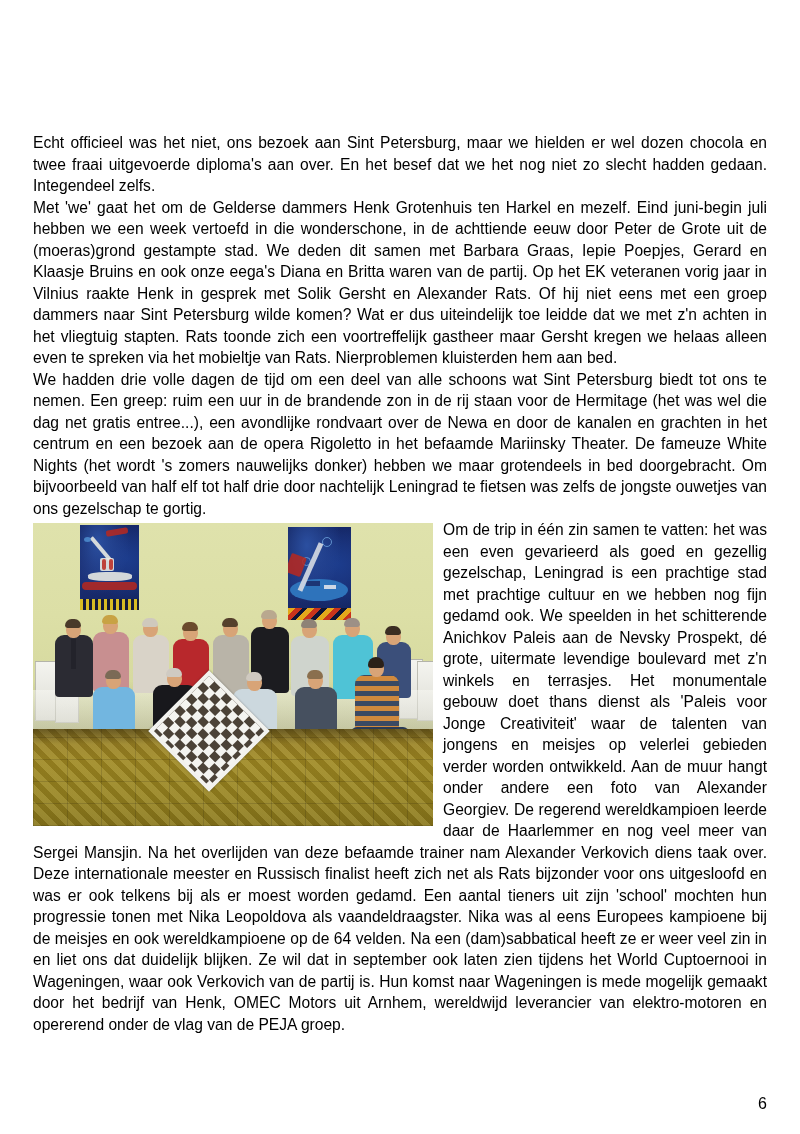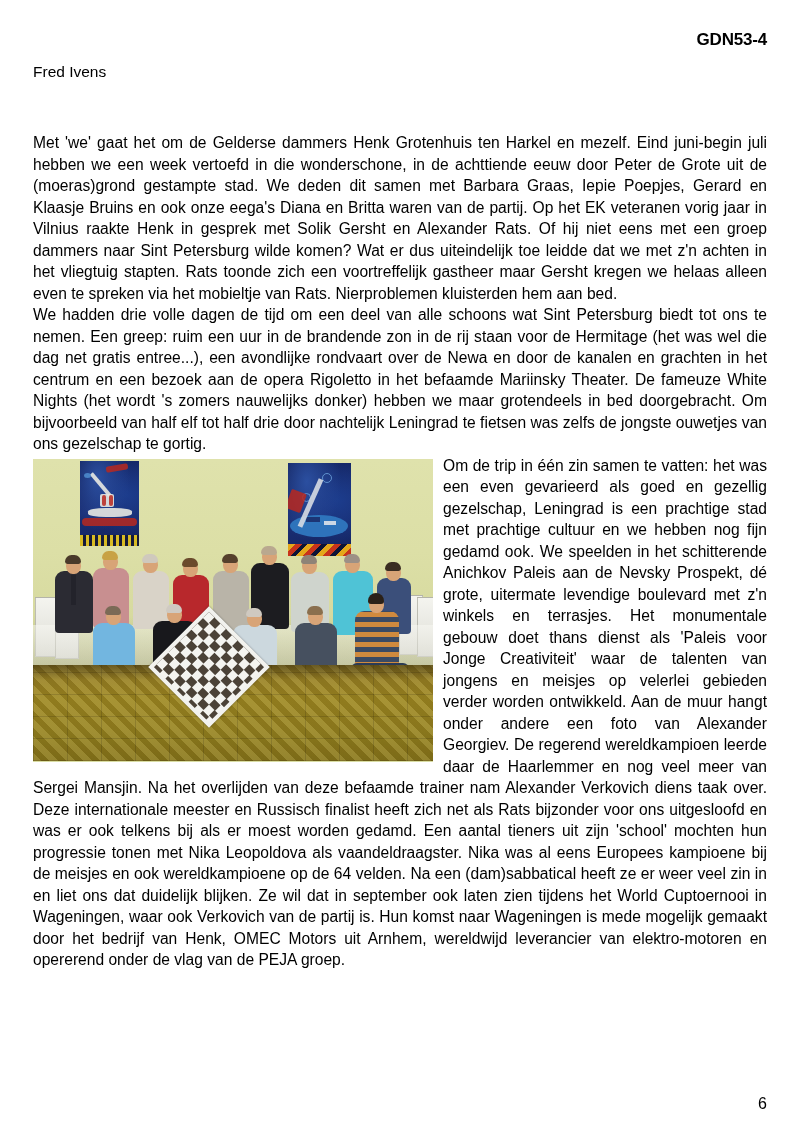--- a/index.html
+++ b/index.html
@@ -205,28 +205,27 @@
     top: 1095px;
     font-size: 16px;
     text-align: right;
   }
 </style>
 </head>
 <body>
 
 <div class="page">
 
-  <div class="doc-header">GDN53-4</div>
 
   <div class="title-block">
-    <div class="doc-author">Fred Ivens</div>
   </div>
 
   <div class="body-col">
 
+    <p>Echt officieel was het niet, ons bezoek aan Sint Petersburg, maar we hielden er wel dozen chocola en twee fraai uitgevoerde diploma's aan over. En het besef dat we het nog niet zo slecht hadden gedaan. Integendeel zelfs.</p>
 
     <p>Met 'we' gaat het om de Gelderse dammers Henk Grotenhuis ten Harkel en mezelf. Eind juni-begin juli hebben we een week vertoefd in die wonderschone, in de achttiende eeuw door Peter de Grote uit de (moeras)grond gestampte stad. We deden dit samen met Barbara Graas, Iepie Poepjes, Gerard en Klaasje Bruins en ook onze eega's Diana en Britta waren van de partij. Op het EK veteranen vorig jaar in Vilnius raakte Henk in gesprek met Solik Gersht en Alexander Rats. Of hij niet eens met een groep dammers naar Sint Petersburg wilde komen? Wat er dus uiteindelijk toe leidde dat we met z'n achten in het vliegtuig stapten. Rats toonde zich een voortreffelijk gastheer maar Gersht kregen we helaas alleen even te spreken via het mobieltje van Rats. Nierproblemen kluisterden hem aan bed.</p>
 
     <p>We hadden drie volle dagen de tijd om een deel van alle schoons wat Sint Petersburg biedt tot ons te nemen. Een greep: ruim een uur in de brandende zon in de rij staan voor de Hermitage (het was wel die dag net gratis entree...), een avondlijke rondvaart over de Newa en door de kanalen en grachten in het centrum en een bezoek aan de opera Rigoletto in het befaamde Mariinsky Theater. De fameuze White Nights (het wordt 's zomers nauwelijks donker) hebben we maar grotendeels in bed doorgebracht. Om bijvoorbeeld van half elf tot half drie door nachtelijk Leningrad te fietsen was zelfs de jongste ouwetjes van ons gezelschap te gortig.</p>
 
     <div class="photo-float">
       <div class="photo">
 
         <div class="ph-wall"></div>
         <div class="ph-wall-shadow"></div>

